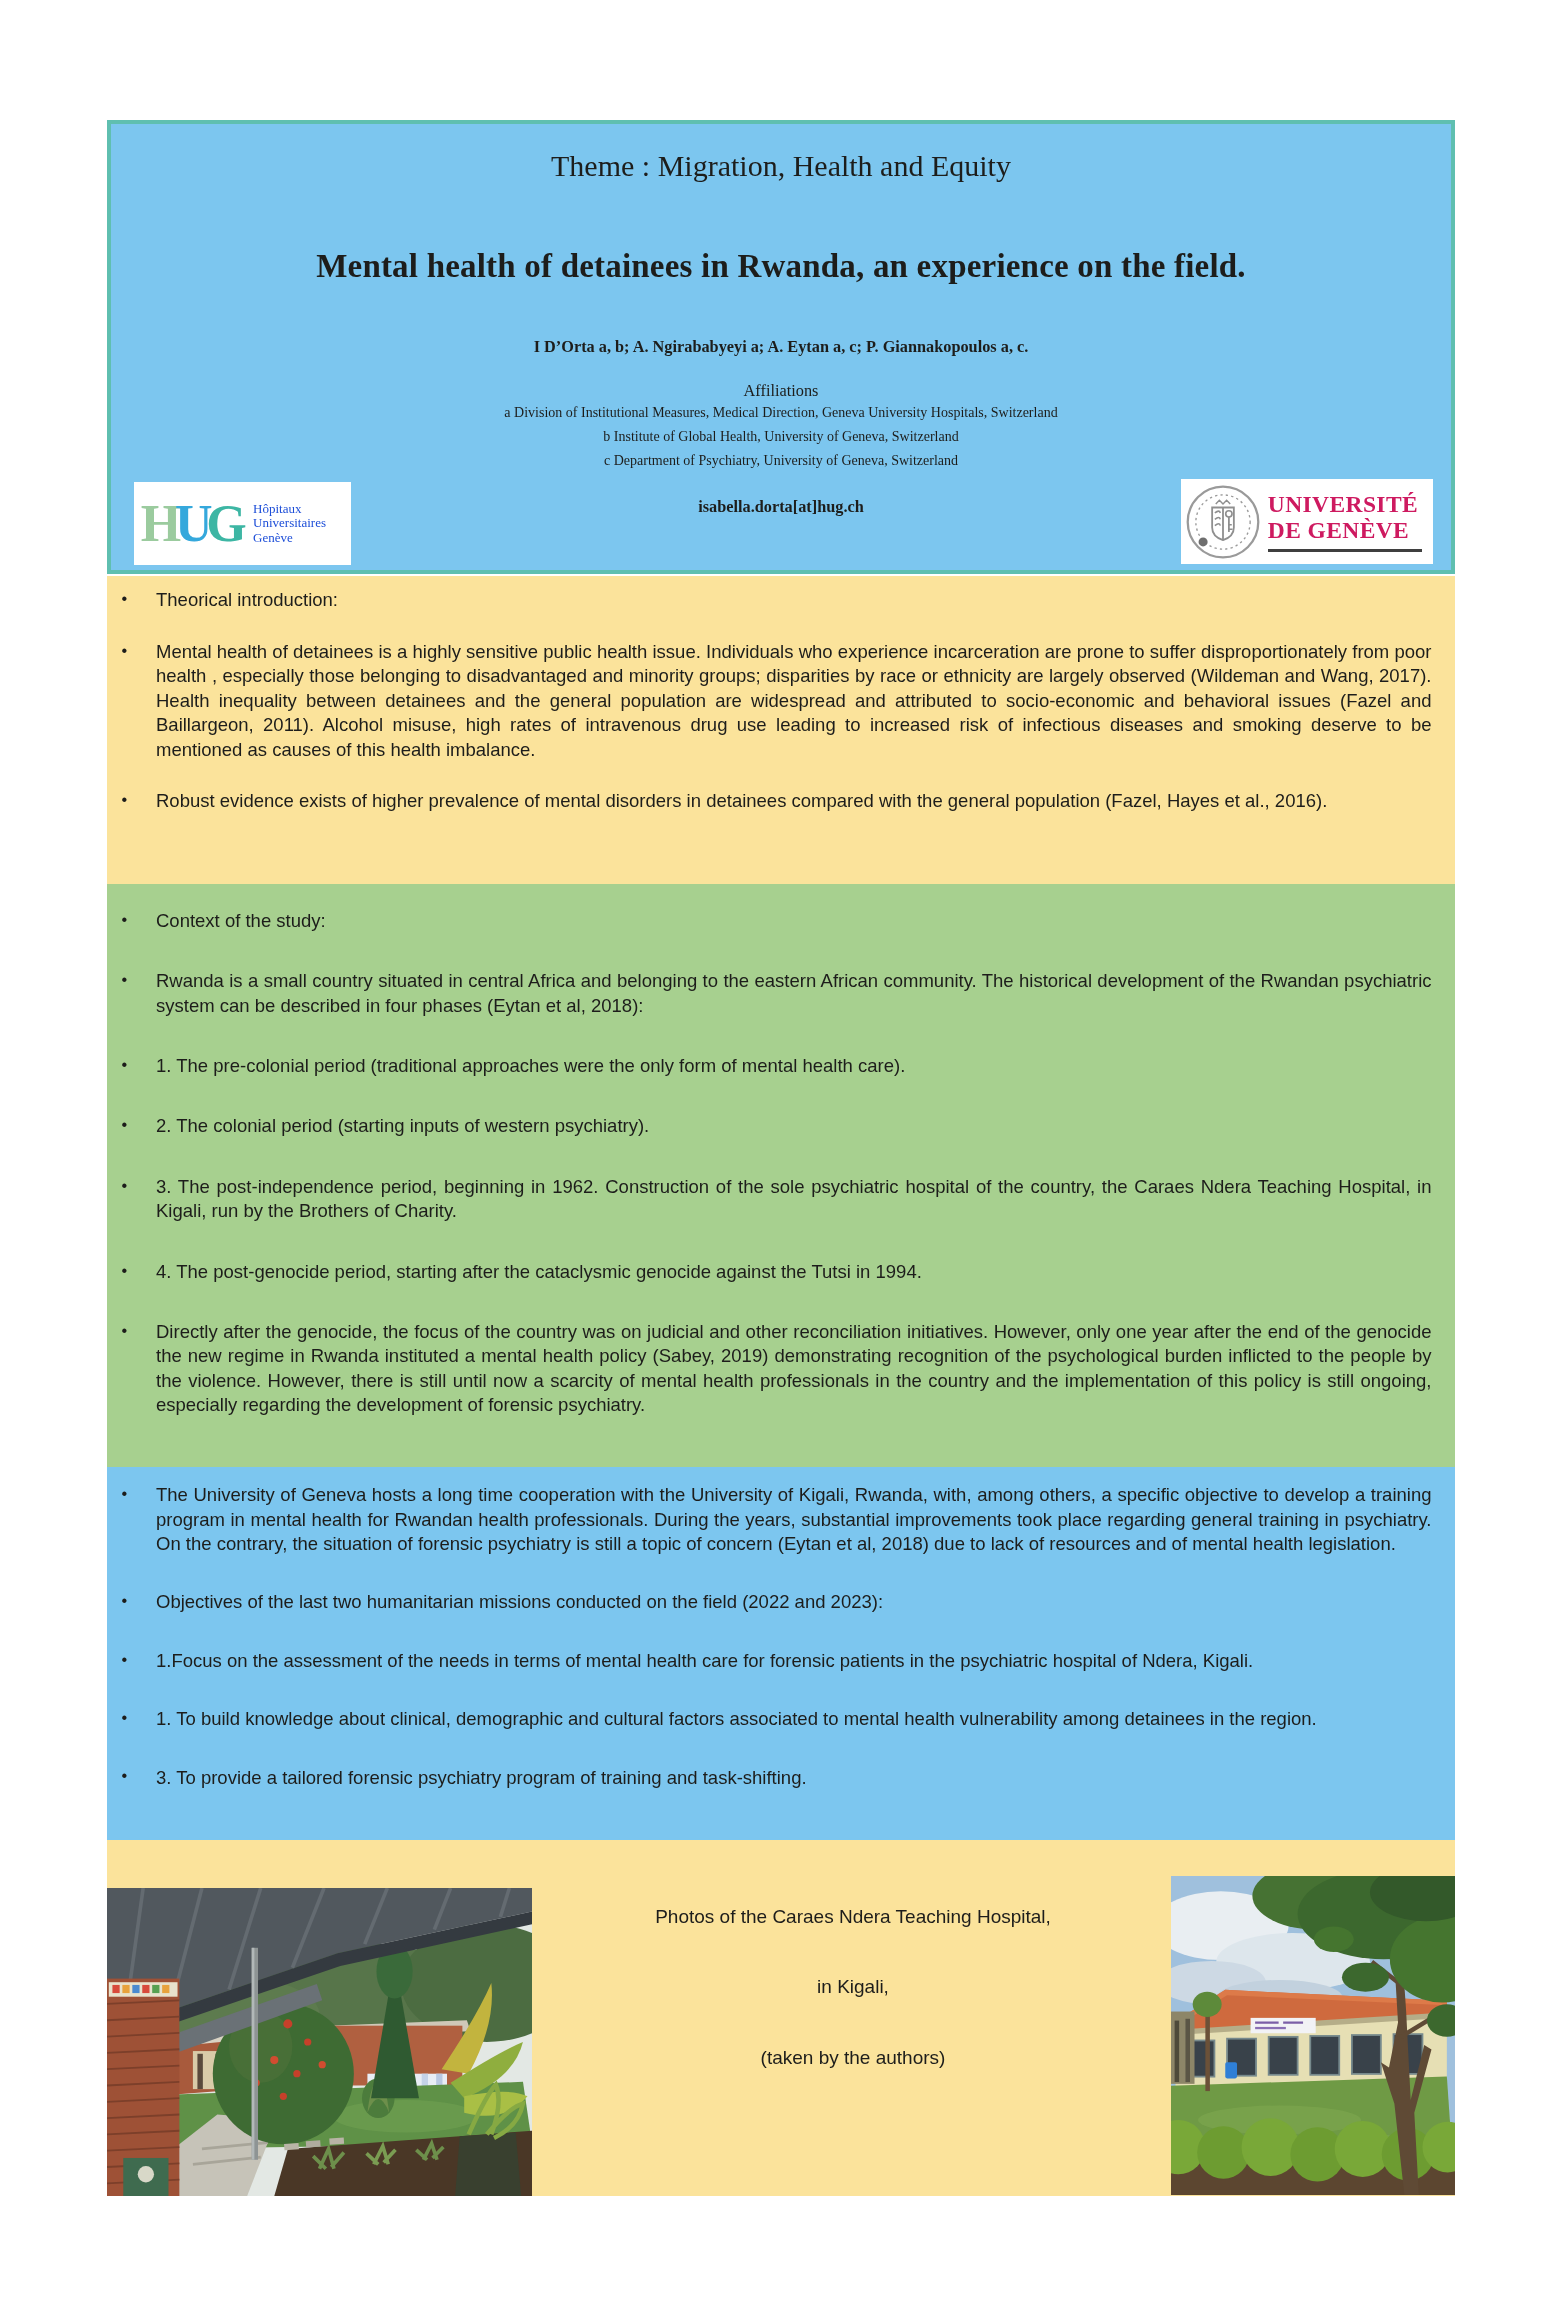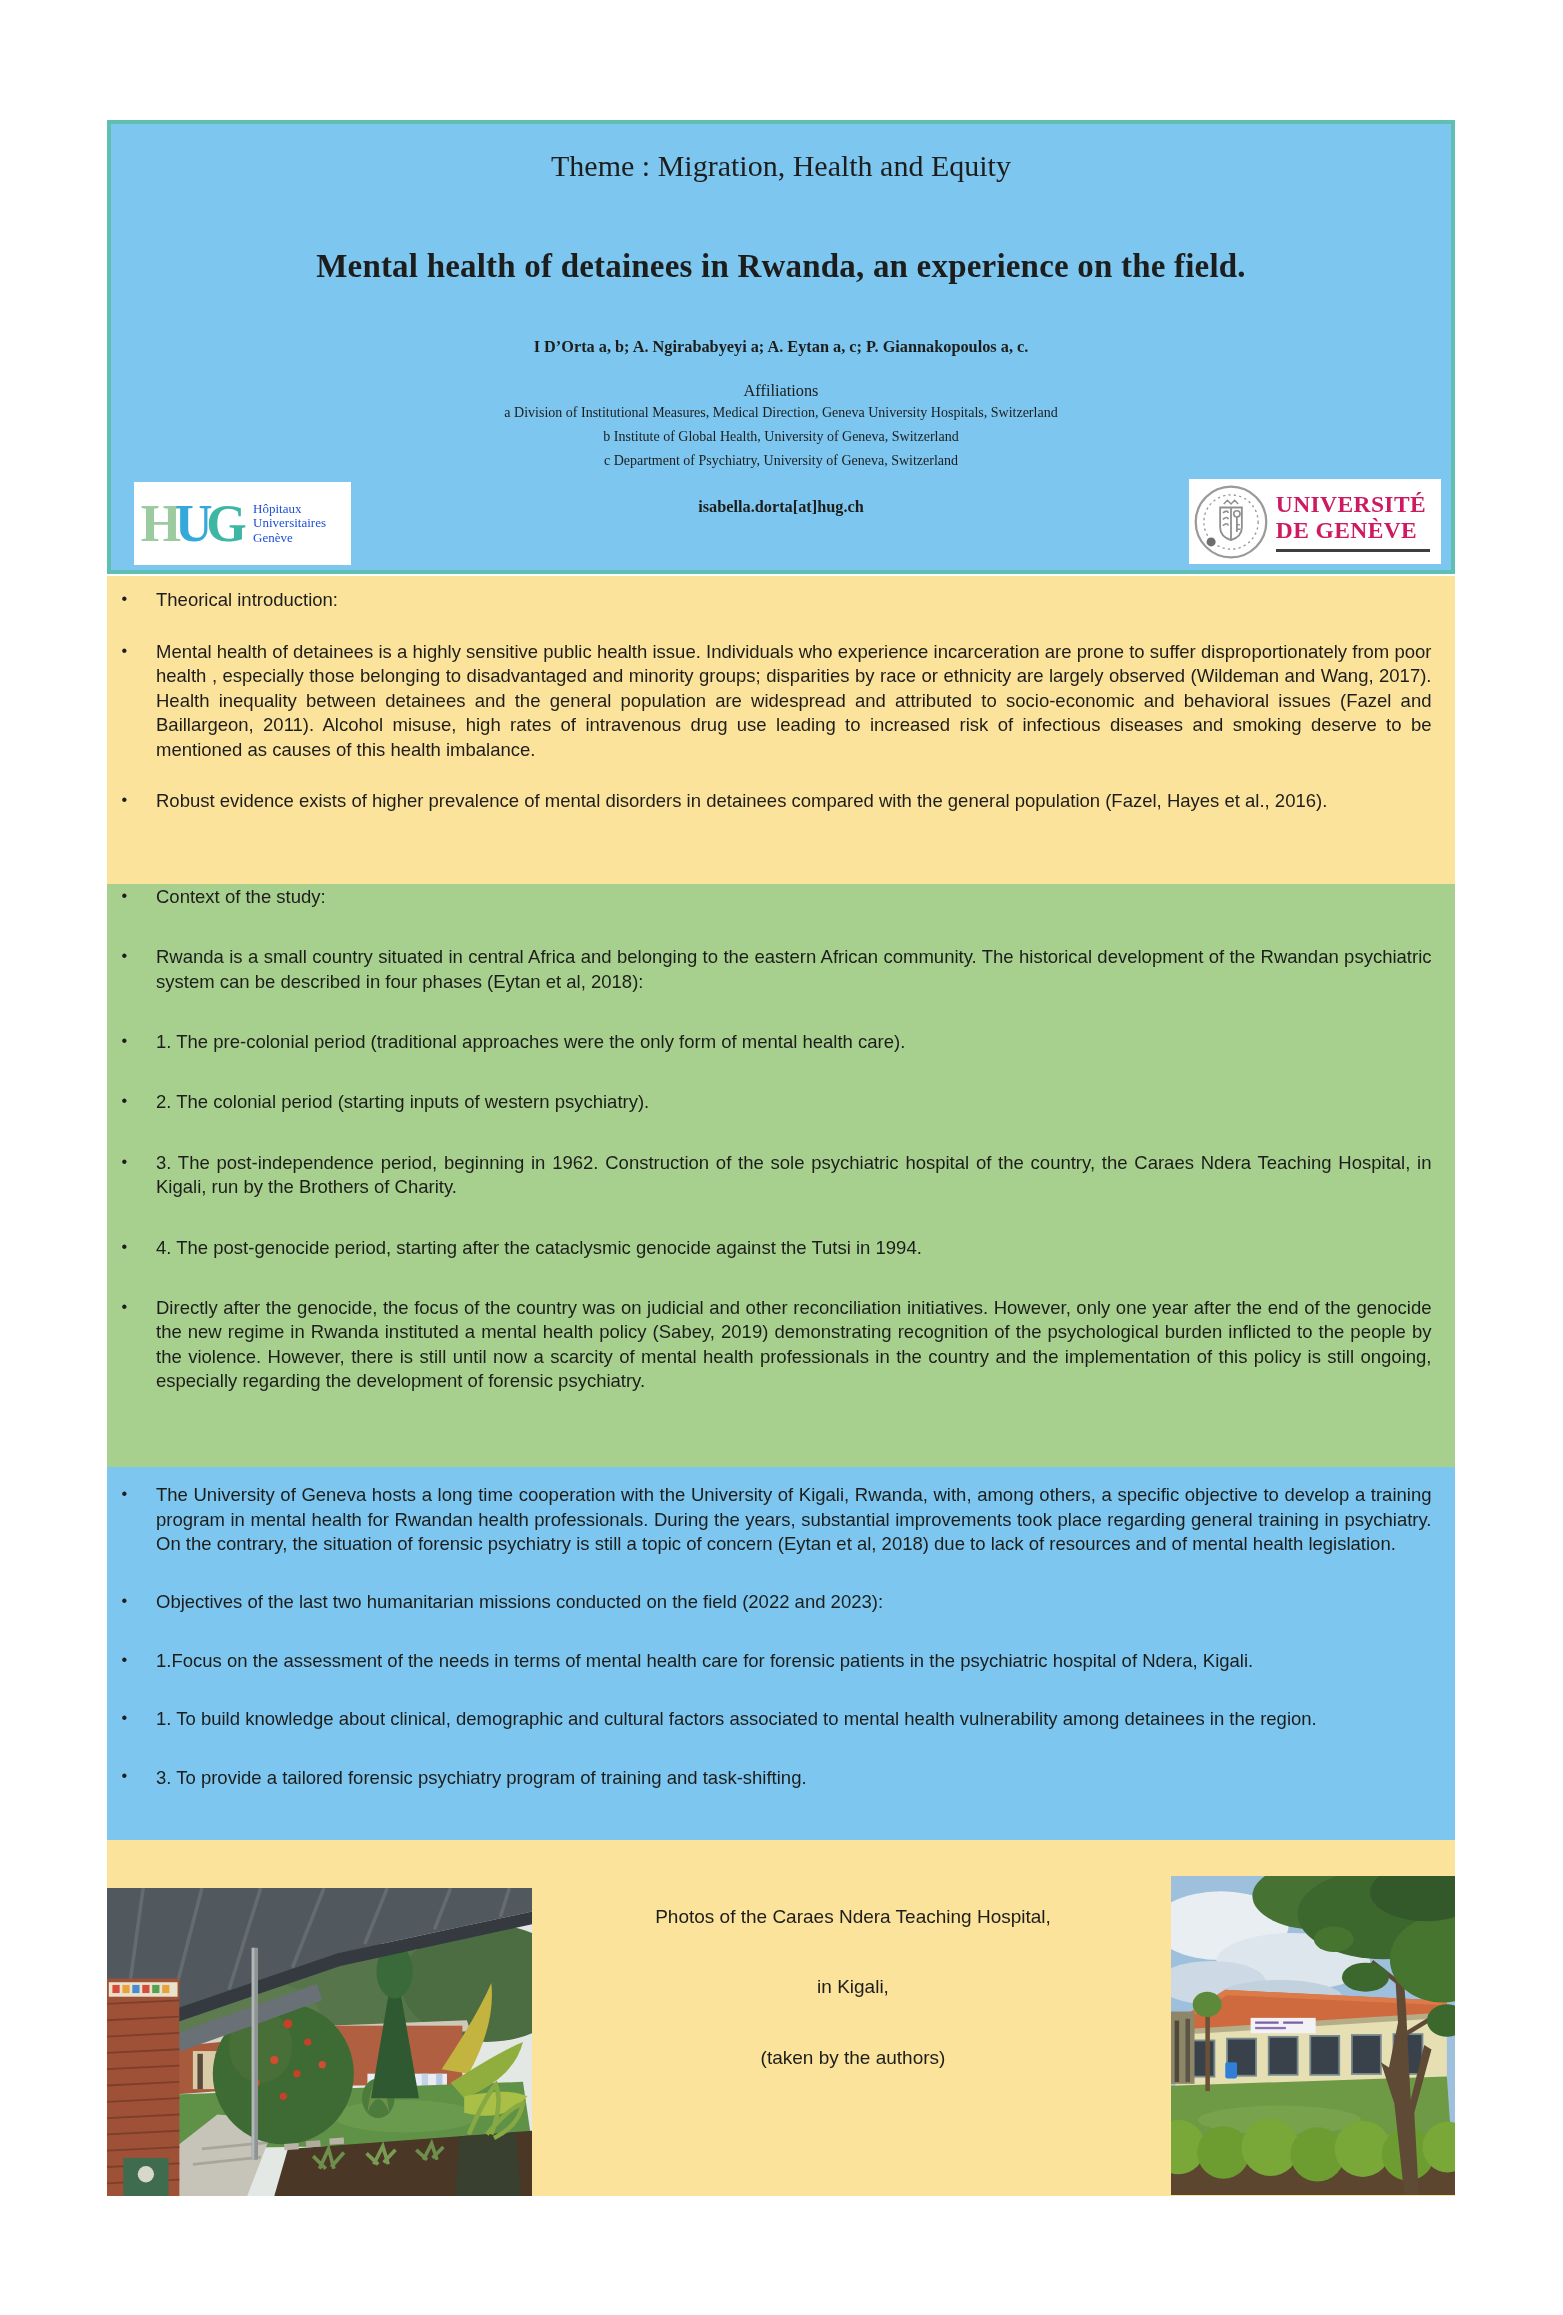--- a/index.html
+++ b/index.html
@@ -26,35 +26,35 @@
     position:absolute;left:22.6px;top:358px;width:217px;height:83px;background:#ffffff;
     display:flex;align-items:center;justify-content:flex-start;text-align:left;
   }
   .hug-mark{font-size:52px;font-weight:800;letter-spacing:-6.3px;line-height:52px;margin-left:7.2px;}
   .hug-mark .l-h{color:#9bcb9e;}
   .hug-mark .l-u{color:#35a8dc;}
   .hug-mark .l-g{color:#3db6a4;}
   .hug-text{margin-left:12.7px;font-size:13px;line-height:14.5px;color:#1d4ed8;}
 
   .unige-logo{
-    position:absolute;right:10px;top:355px;width:252px;height:85px;background:#ffffff;
+    position:absolute;right:18px;top:355px;width:252px;height:85px;background:#ffffff;
     display:flex;align-items:center;text-align:left;
   }
   .unige-seal{margin-left:3.6px;flex:0 0 auto;}
   .unige-text{margin-left:7.2px;}
   .unige-name{font-size:23.5px;line-height:26px;font-weight:700;color:#ce1a60;letter-spacing:0.4px;}
   .unige-rule{height:2.7px;background:#3f3f3f;margin-top:6.3px;width:154px;}
 
   
   .section{box-sizing:border-box;overflow:hidden;padding-right:23.5px;position:relative;}
   .sec-yellow{background:#fbe39b;}
   .sec-green{background:#a7d08f;}
   .sec-blue{background:#7cc6ef;}
   .sec-intro{height:308px;padding-top:12.7px;}
-  .sec-context{height:583px;padding-top:1px;}
+  .sec-context{height:583px;padding-top:25px;}
   .sec-objectives{height:373px;padding-top:16.3px;}
   .sec-photos{height:356px;padding:0;}
 
   .item{position:relative;padding-left:49px;}
   .item::before{content:"\2022";position:absolute;left:14.5px;top:0.9px;font-size:16.3px;}
   .item p{margin:0;font-size:18.5px;line-height:24.4px;}
   .just p{text-align:justify;}
   .sec-intro .item{margin-bottom:27px;}
   .sec-context .item{margin-bottom:36px;}
   .sec-objectives .item{margin-bottom:34px;}

